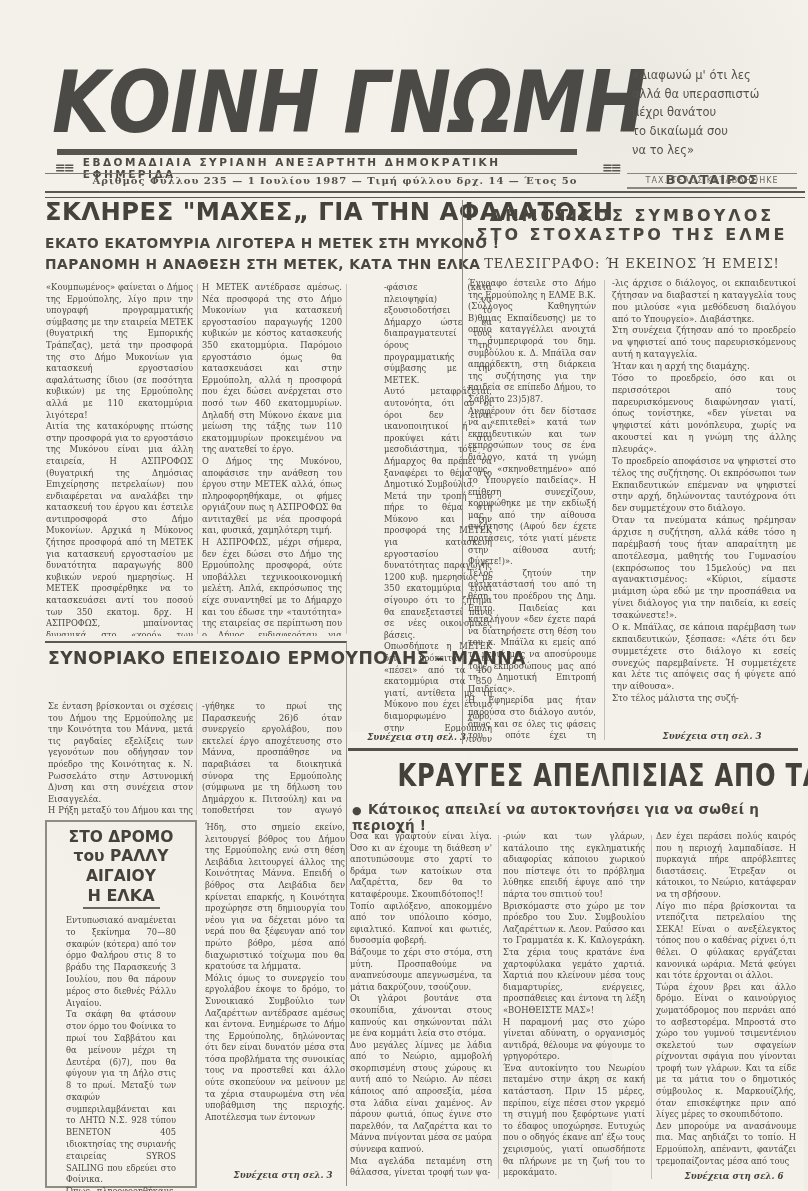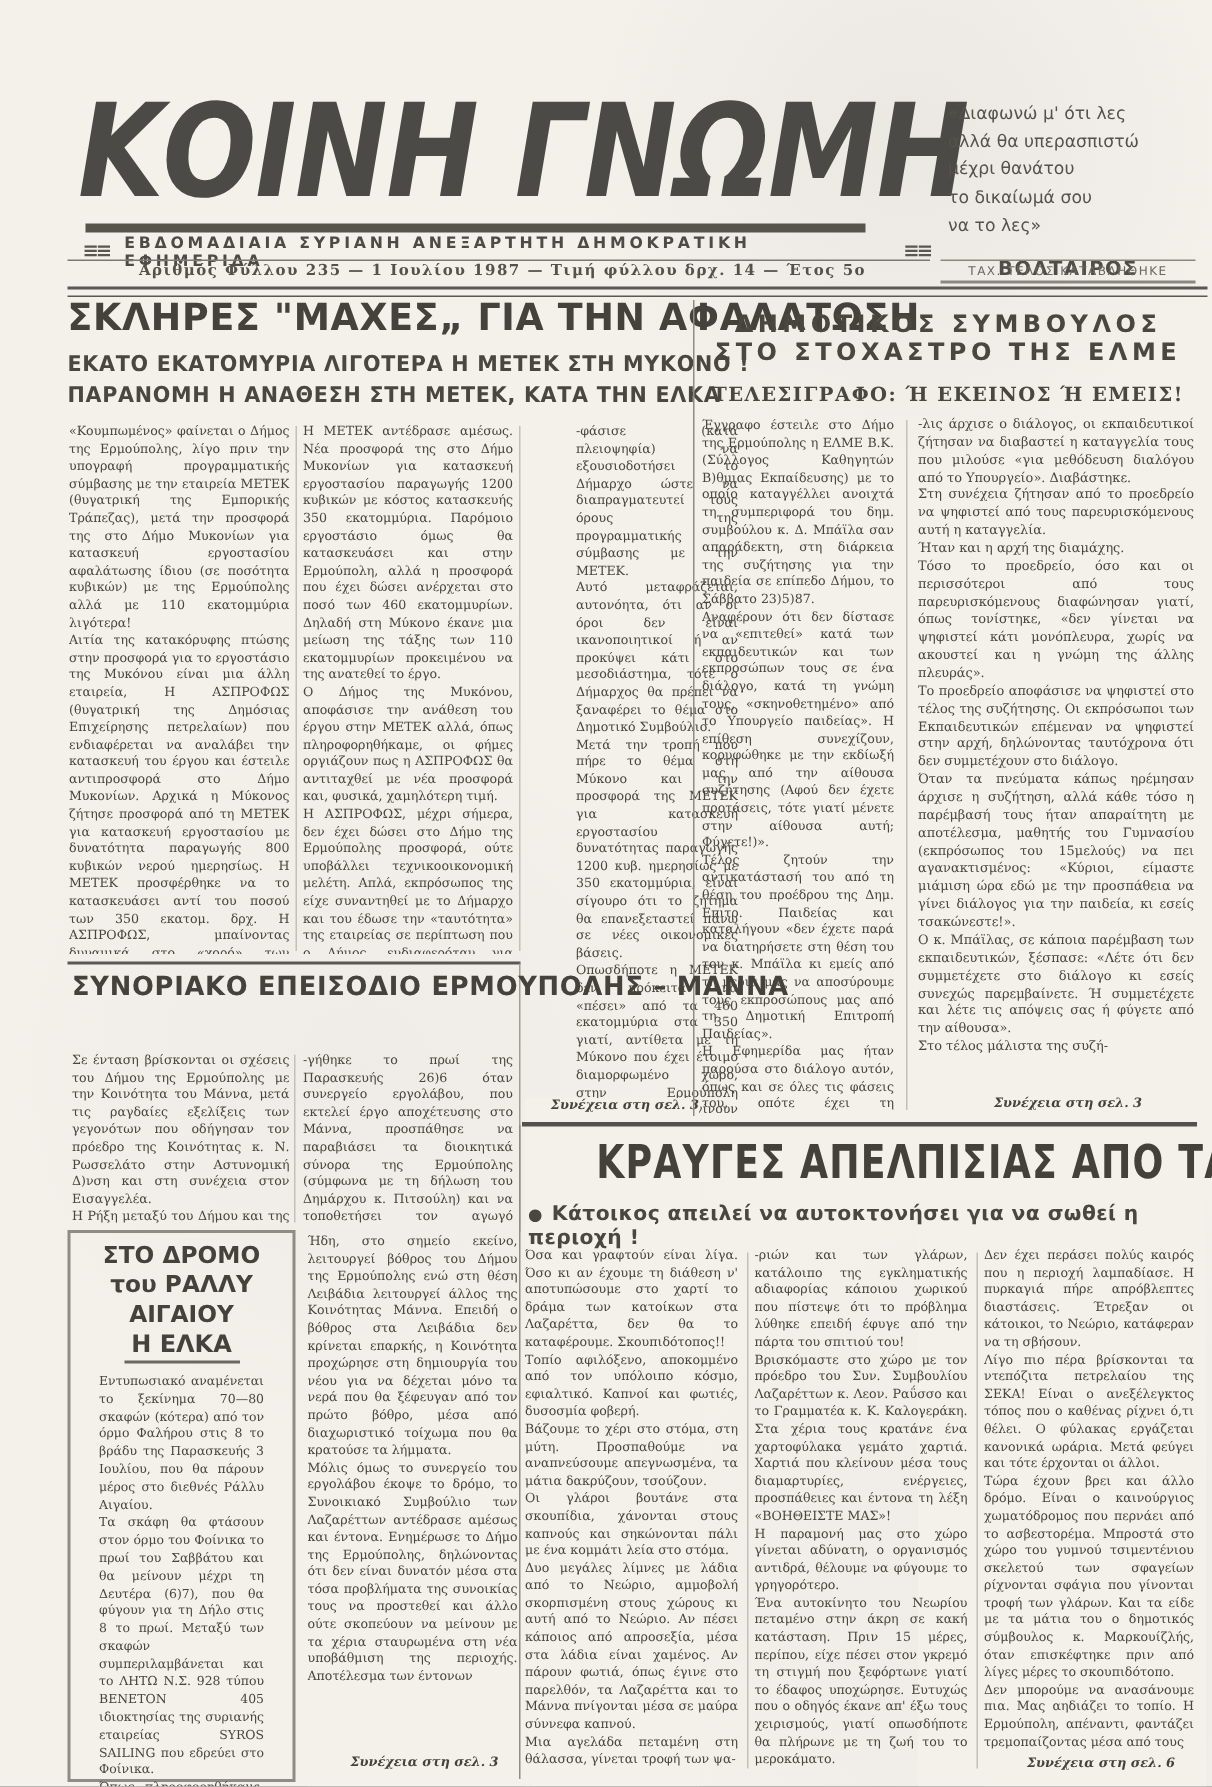--- a/index.html
+++ b/index.html
@@ -82,21 +82,21 @@
     transform:scaleX(0.95); transform-origin:left top;
   }
   
   .elme-head{
     position:absolute; left:466px; top:206px; width:332px; text-align:center;
     font-family:"DejaVu Sans", sans-serif; font-weight:600; font-size:16px;
     letter-spacing:3px; line-height:1.2; color:#4a473f; white-space:pre-line;
   }
   .elme-deck{
     position:absolute; left:466px; top:256px; width:332px; text-align:center;
-    font-family:"DejaVu Serif", serif; font-weight:bold; font-size:13px;
+    font-family:"DejaVu Serif", serif; font-weight:normal; font-size:13px;
     letter-spacing:1px; color:#4a473f;
   }
   
   .syn-box{position:absolute; left:45px; top:641px; width:301px; height:178px;
     border-top:2px solid #5b5852; border-right:1px solid #a09d94;}
   .syn-head{
     font-family:"DejaVu Sans", sans-serif; font-weight:900; font-size:17.5px;
     text-align:center; letter-spacing:0.5px; color:#45423c; margin-top:5px;
     transform:scaleX(0.98); transform-origin:center top; white-space:nowrap;
   }

